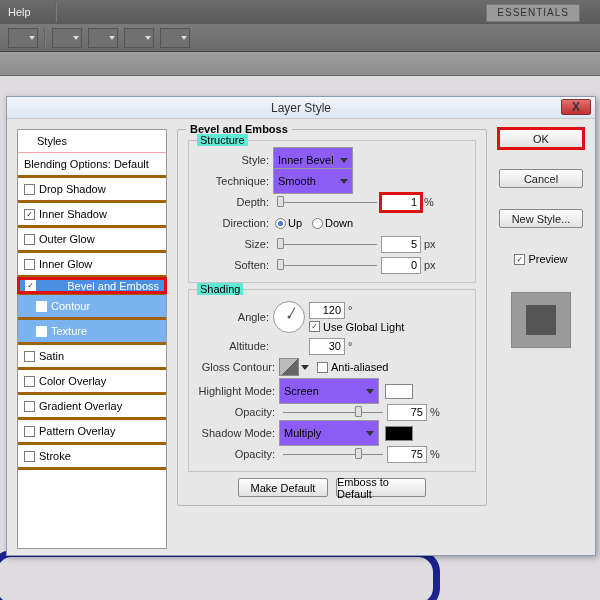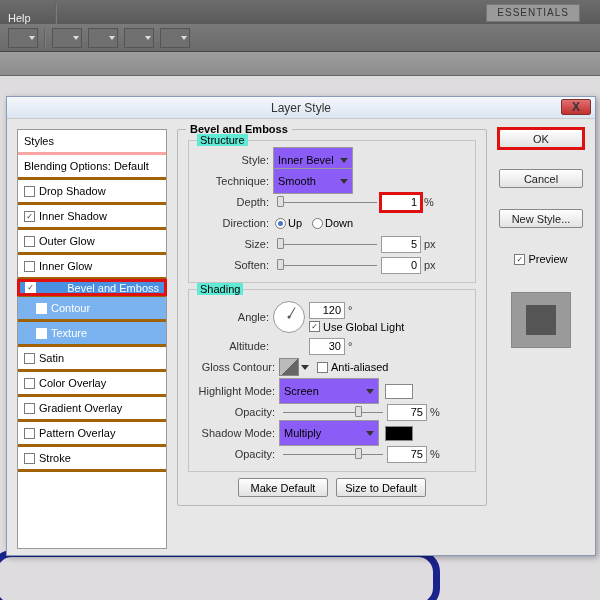--- a/index.html
+++ b/index.html
@@ -1,33 +1,33 @@
 <!DOCTYPE html>
 <html><head>
 <meta charset="utf-8">
 <style>
 *{box-sizing:border-box;font-family:Tahoma,Arial,sans-serif;font-size:11px;margin:0;padding:0}
 body{background:#fff;width:600px;height:600px;overflow:hidden;position:relative}
-.menubar{height:24px;background:linear-gradient(#6c6c6c,#5a5a5a);display:flex;align-items:flex-end;gap:24px;padding:0 8px;color:#eee}
+.menubar{height:24px;background:linear-gradient(#6c6c6c,#5a5a5a);display:flex;align-items:center;gap:24px;padding:0 8px;color:#eee}
 .menubar .mi{cursor:default}
 .toolbar{height:28px;background:linear-gradient(#7a7a7a,#6a6a6a);border-bottom:1px solid #444;display:flex;align-items:center;gap:6px;padding:0 8px}
 .tbtn{width:30px;height:20px;border:1px solid #555;background:#707070;position:relative}
 .tbtn .dd{position:absolute;right:2px;top:7px;width:0;height:0;border-left:3px solid transparent;border-right:3px solid transparent;border-top:4px solid #ddd}
 .sep{width:2px;height:20px;background:linear-gradient(90deg,#555,#888)}
 .ess{position:absolute;right:20px;top:4px;height:18px;padding:2px 10px;background:#9a9a9a;border:1px solid #777;color:#333;font-size:10px;letter-spacing:1px}
 .optbar{height:24px;background:linear-gradient(#9e9e9e,#8c8c8c);border-bottom:1px solid #666}
 .bg{position:absolute;top:76px;left:0;right:0;bottom:0;background:#dedcdf}
 .curve{position:absolute;bottom:-10px;left:-10px;width:450px;height:60px;border:7px solid #1a238c;border-radius:22px;background:transparent}
 .dialog{position:absolute;left:6px;top:96px;width:590px;height:460px;border:1px solid #8a9ab8;background:#e7e7e7;box-shadow:2px 2px 6px rgba(0,0,0,.3)}
 .titlebar{height:22px;background:linear-gradient(#f4f7fb,#dbe5f1);display:flex;align-items:center;justify-content:center;position:relative;border-bottom:1px solid #c9c9c9}
 .titlebar span{color:#333;font-size:12px}
 .closebtn{position:absolute;right:4px;top:2px;width:30px;height:16px;background:linear-gradient(#e07070,#c23030);border:1px solid #803030;border-radius:2px;display:flex;align-items:center;justify-content:center;color:#fff;font-weight:bold;font-size:10px}
 .dlgbody{position:absolute;top:22px;left:0;right:0;bottom:0;display:flex;padding:10px;gap:10px}
 .styleslist{width:150px;border:1px solid #999;background:#fff;height:420px}
-.styleslist .hdr{padding:5px 6px;border-bottom:3px solid #fca5a5;background:#fff}
+.styleslist .hdr{padding:5px 19px;border-bottom:1px solid #fca5a5;background:#fff}
 .styleslist .row{padding:5px 6px;border-bottom:3px solid #a16207;display:flex;align-items:center;gap:4px;position:relative}
 .styleslist .row.sub{padding-left:18px;background:#7bb3f0;color:#fff}
 .styleslist .row.sel{background:#4a90e2;color:#fff}
 .styleslist .cb{width:11px;height:11px;border:1px solid #7a7a7a;background:#fff;display:inline-flex;align-items:center;justify-content:center;font-size:8px;color:#333}
 .styleslist .row.sel .cb,.styleslist .row.sub .cb{border-color:#fff}
 .hl{position:absolute;inset:-2px;border:3px solid #e01010;pointer-events:none}
 .mainpanel{flex:1;position:relative}
 .grp{border:1px solid #b8b8b8;border-radius:2px;margin-bottom:8px;position:relative;padding:10px 10px 8px 10px}
 .grp>.gl{position:absolute;top:-7px;left:8px;background:#e7e7e7;padding:0 4px;font-weight:bold}
 .subgrp{border:1px solid #c5c5c5;padding:8px 8px 6px 8px;margin-bottom:6px;position:relative}
@@ -276,21 +276,21 @@
                 <div class="track"></div>
                 <div class="thumb" style="left:72%"></div>
               </div>
             <div class="num">75</div>
             <span class="unit">%</span>
           </div>
         </div>
 
         <div class="btmbtns">
           <div class="btm">Make Default</div>
-          <div class="btm">Size to Default</div>
+          <div class="btm">Emboss to Default</div>
         </div>
       </div>
     </div>
 
     <div class="rpanel">
       <div class="btn hlred">OK</div>
       <div class="btn">Cancel</div>
       <div class="btn">New Style...</div>
       <div style="display:flex;align-items:center;margin-top:4px">
           <span class="cbx">✓</span>

